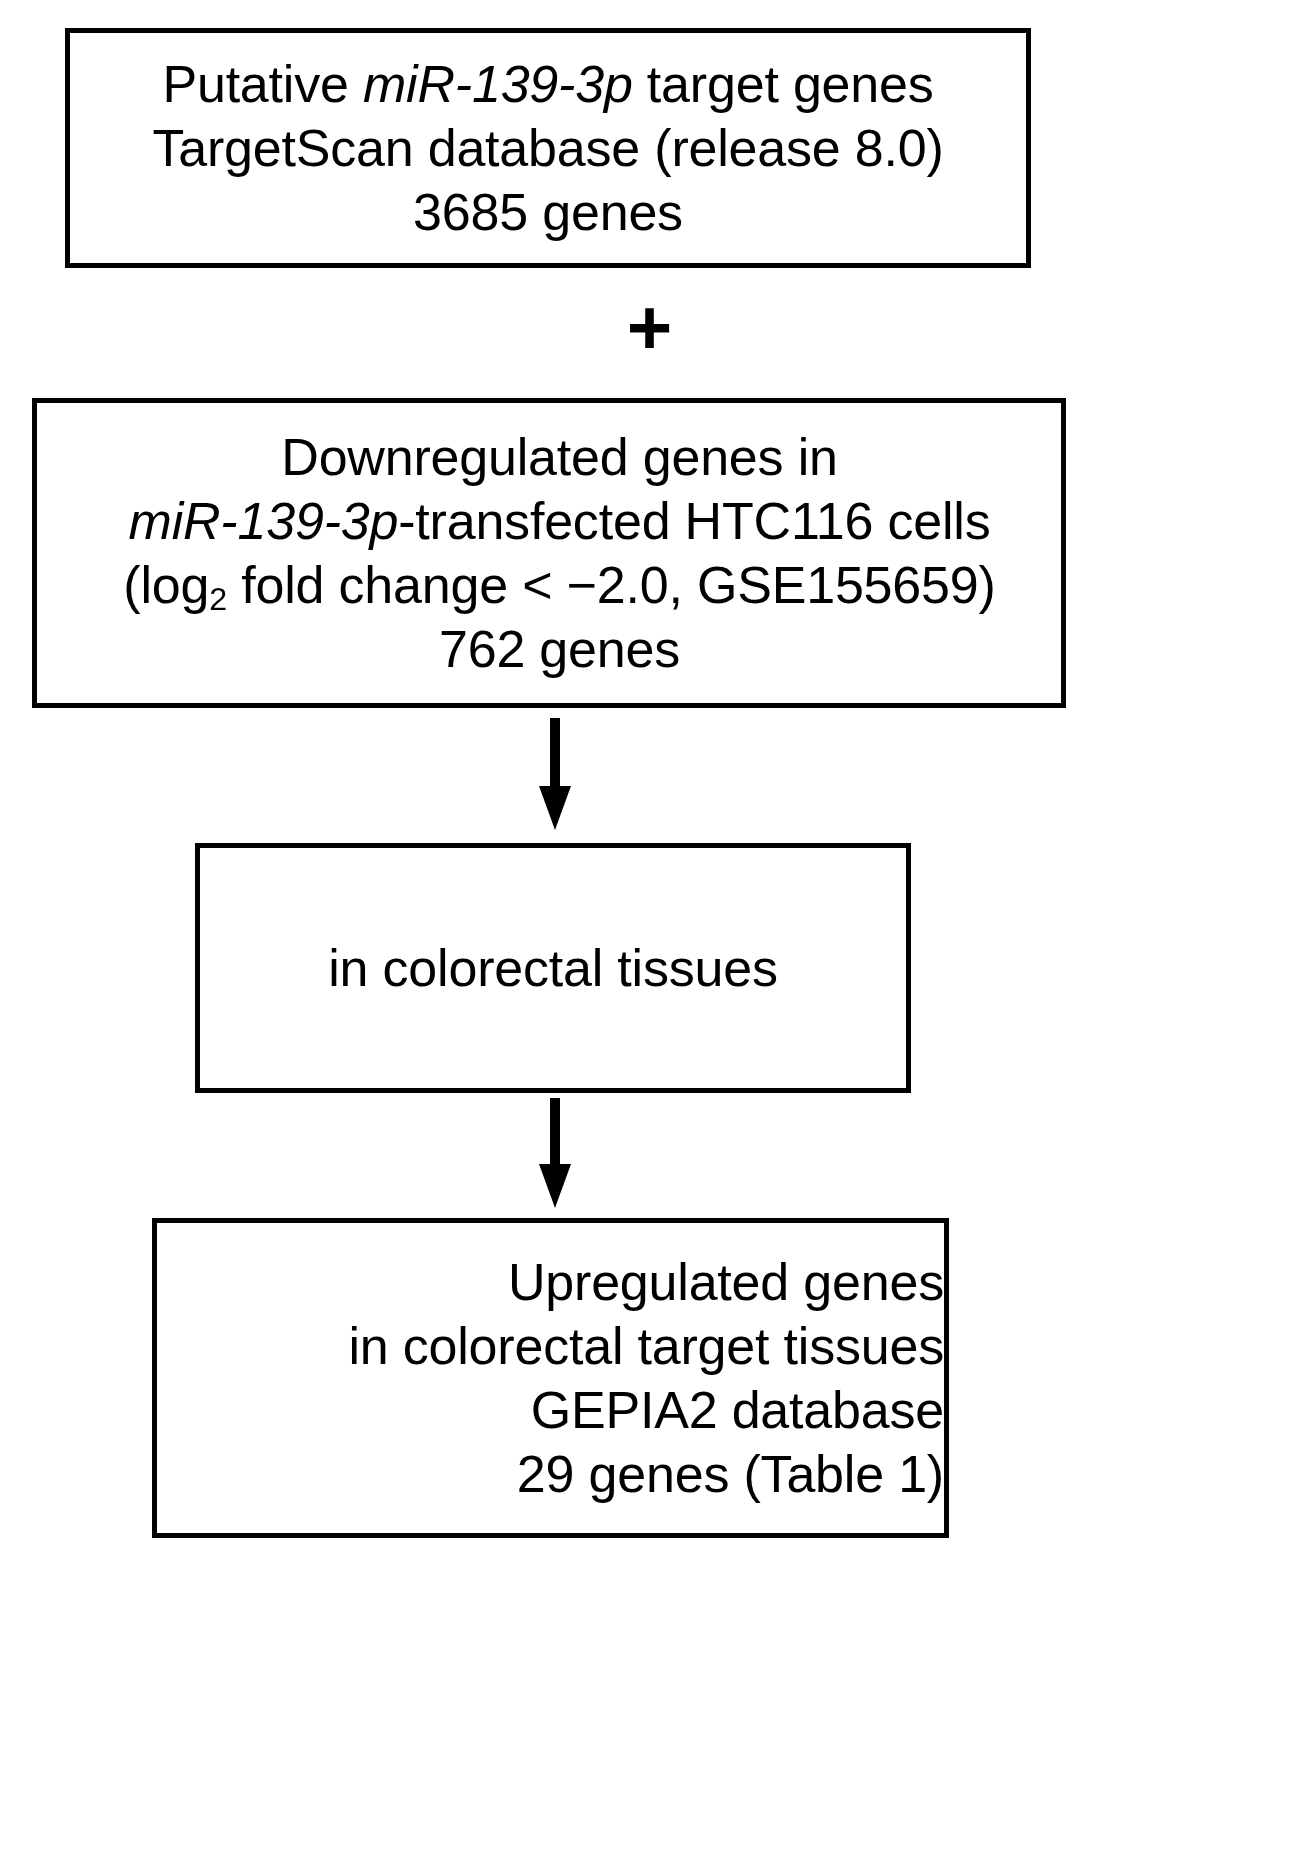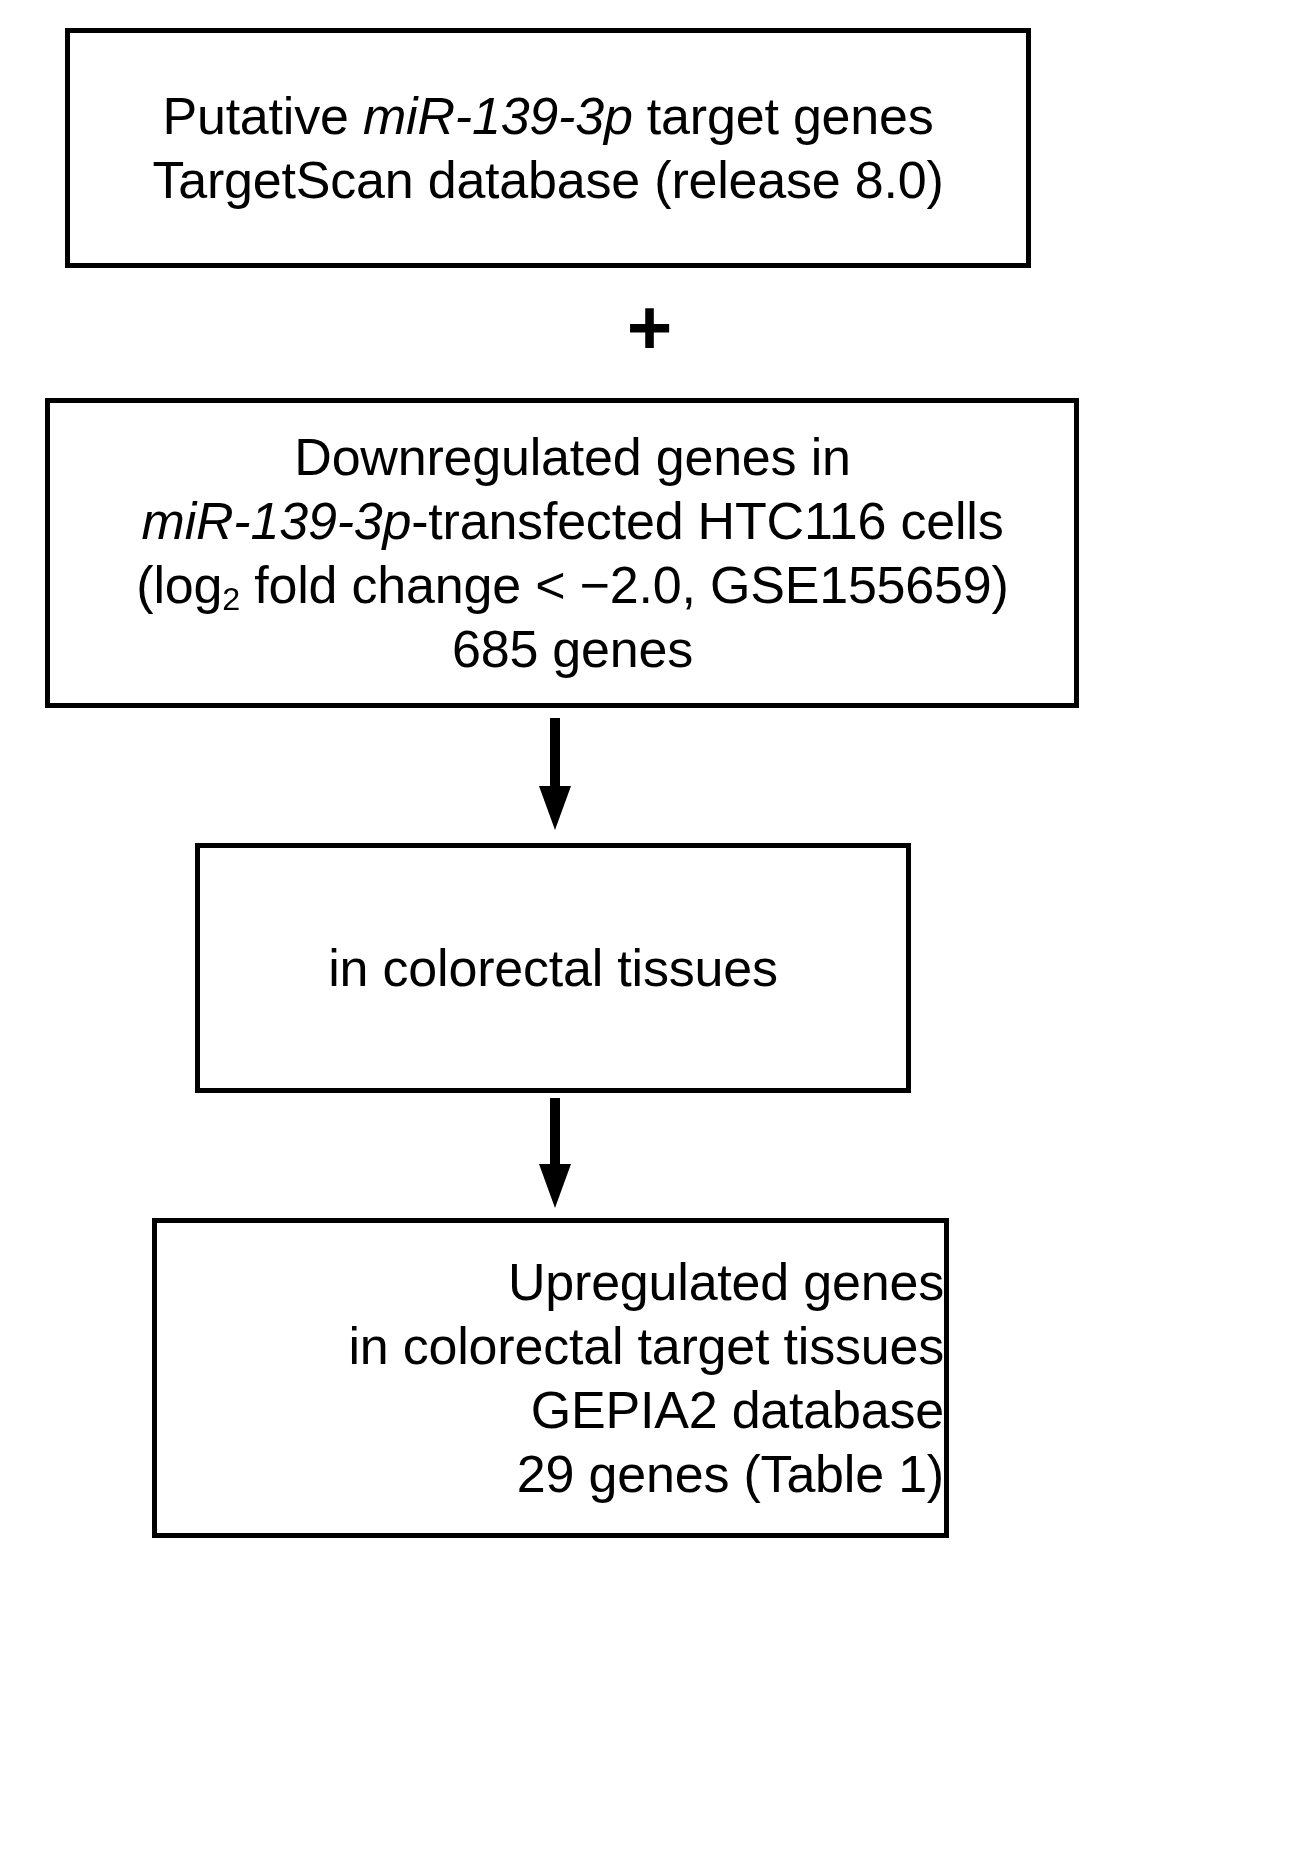--- a/index.html
+++ b/index.html
@@ -47,21 +47,21 @@
   }
 
   
   #node-targetscan {
     left: 65px;
     top: 28px;
     width: 966px;
     height: 240px;
   }
   #node-downregulated {
-    left: 45px;
+    left: 32px;
     top: 398px;
     width: 1034px;
     height: 310px;
     padding-left: 21px;
   }
   #node-crc-targets {
     left: 195px;
     top: 843px;
     width: 716px;
     height: 250px;
@@ -106,29 +106,30 @@
   }
 </style>
 </head>
 <body>
 
 <div id="flow">
 
   <div class="node" id="node-targetscan">
     <span class="line"><span>Putative </span><em>miR-139-3p</em><span> target genes</span></span>
     <span class="line"><span>TargetScan database (release 8.0)</span></span>
+    <span class="line"><span>3685 genes</span></span>
   </div>
 
   <span class="plus" id="plus-1">+</span>
 
   <div class="node" id="node-downregulated">
     <span class="line"><span>Downregulated genes in</span></span>
     <span class="line"><em>miR-139-3p</em><span>-transfected HTC116 cells</span></span>
     <span class="line"><span>(log</span><sub>2</sub><span> fold change &lt; −2.0, GSE155659)</span></span>
-    <span class="line"><span>685 genes</span></span>
+    <span class="line"><span>762 genes</span></span>
   </div>
 
   <svg class="arrow" id="arrow-1" viewBox="0 0 34 112" preserveAspectRatio="none">
     <line x1="17" y1="0" x2="17" y2="78" stroke="#000000" stroke-width="10"></line>
     <polygon points="17,112 1,68 33,68" fill="#000000"></polygon>
   </svg>
 
   <div class="node" id="node-crc-targets">
     <span class="line"><span>in colorectal tissues</span></span>
   </div>

